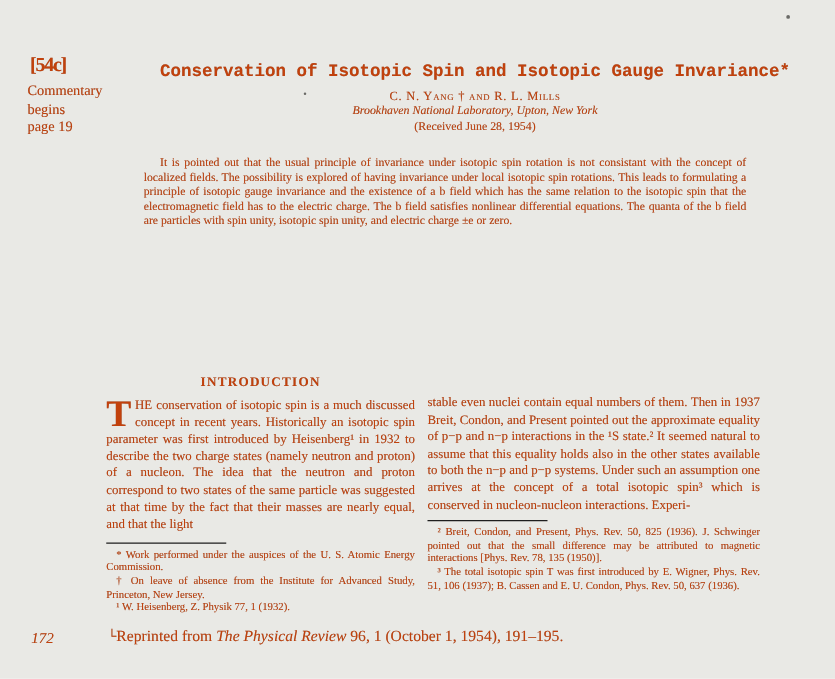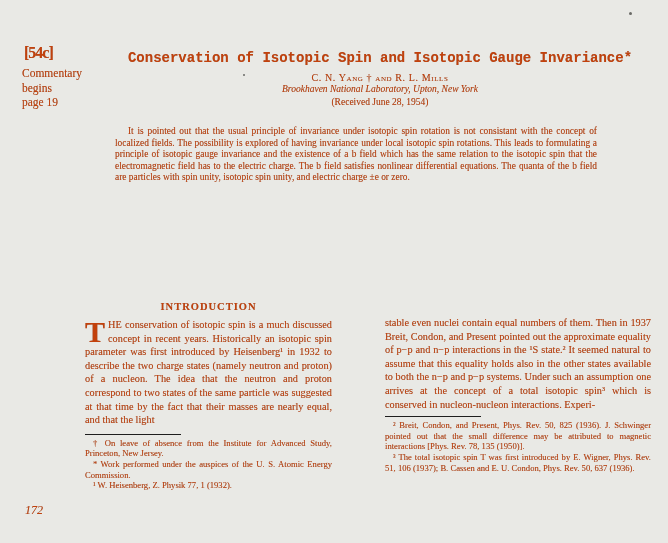--- a/index.html
+++ b/index.html
@@ -31,21 +31,21 @@
   .abstract {
     position:absolute; left:115px; top:126px; width:482px;
     font-size:9.4px; line-height:11.6px;
     text-align:justify; text-indent:13px;
   }
   .intro-heading {
     position:absolute; left:85px; top:301px; width:247px;
     text-align:center; font-size:10.5px; font-weight:bold; letter-spacing:1px;
   }
   .col-left  { position:absolute; left:85px;  top:318px; width:247px; }
-  .col-right { position:absolute; left:342px; top:316px; width:266px;margin-left:43px; }
+  .col-right { position:absolute; left:342px; top:316px; width:266px; }
   .body-text { font-size:10.3px; line-height:13.6px; text-align:justify; }
   .drop-cap {
     float:left; font-size:30px; line-height:25px; font-weight:bold;
     padding:1px 3px 0 0;
   }
   .fn-rule {
     border:none; border-top:1.2px solid #1e1e1e;
     width:96px; margin:7px 0 3px 0;
   }
   .col-right .fn-rule { margin-top:5px; }
@@ -92,28 +92,31 @@
 
   <div class="abstract">It is pointed out that the usual principle of invariance under isotopic spin rotation is not consistant with the concept of localized fields. The possibility is explored of having invariance under local isotopic spin rotations. This leads to formulating a principle of isotopic gauge invariance and the existence of a b field which has the same relation to the isotopic spin that the electromagnetic field has to the electric charge. The b field satisfies nonlinear differential equations. The quanta of the b field are particles with spin unity, isotopic spin unity, and electric charge ±e or zero.</div>
 
   <div class="intro-heading">INTRODUCTION</div>
 
   <div class="col-left">
     <div class="body-text">
       <span class="drop-cap">T</span><span>HE conservation of isotopic spin is a much discussed concept in recent years. Historically an isotopic spin parameter was first introduced by Heisenberg¹ in 1932 to describe the two charge states (namely neutron and proton) of a nucleon. The idea that the neutron and proton correspond to two states of the same particle was suggested at that time by the fact that their masses are nearly equal, and that the light</span>
     </div>
     <hr class="fn-rule">
+    <p class="footnote">* Work performed under the auspices of the U. S. Atomic Energy Commission.</p>
     <p class="footnote">† On leave of absence from the Institute for Advanced Study, Princeton, New Jersey.</p>
-    <p class="footnote">* Work performed under the auspices of the U. S. Atomic Energy Commission.</p>
     <p class="footnote">¹ W. Heisenberg, Z. Physik 77, 1 (1932).</p>
   </div>
 
   <div class="col-right">
     <div class="body-text">stable even nuclei contain equal numbers of them. Then in 1937 Breit, Condon, and Present pointed out the approximate equality of p−p and n−p interactions in the ¹S state.² It seemed natural to assume that this equality holds also in the other states available to both the n−p and p−p systems. Under such an assumption one arrives at the concept of a total isotopic spin³ which is conserved in nucleon-nucleon interactions. Experi-</div>
     <hr class="fn-rule">
     <p class="footnote">² Breit, Condon, and Present, Phys. Rev. 50, 825 (1936). J. Schwinger pointed out that the small difference may be attributed to magnetic interactions [Phys. Rev. 78, 135 (1950)].</p>
     <p class="footnote">³ The total isotopic spin T was first introduced by E. Wigner, Phys. Rev. 51, 106 (1937); B. Cassen and E. U. Condon, Phys. Rev. 50, 637 (1936).</p>
   </div>
 
   <div class="page-number">172</div>
 
+  <div class="reprint-line">
+    <span class="reprint-mark">└</span><span>Reprinted from </span><span class="journal-italic">The Physical Review</span><span> 96, 1 (October 1, 1954), 191–195.</span>
+  </div>
 
 </div>
 
 </body></html>

